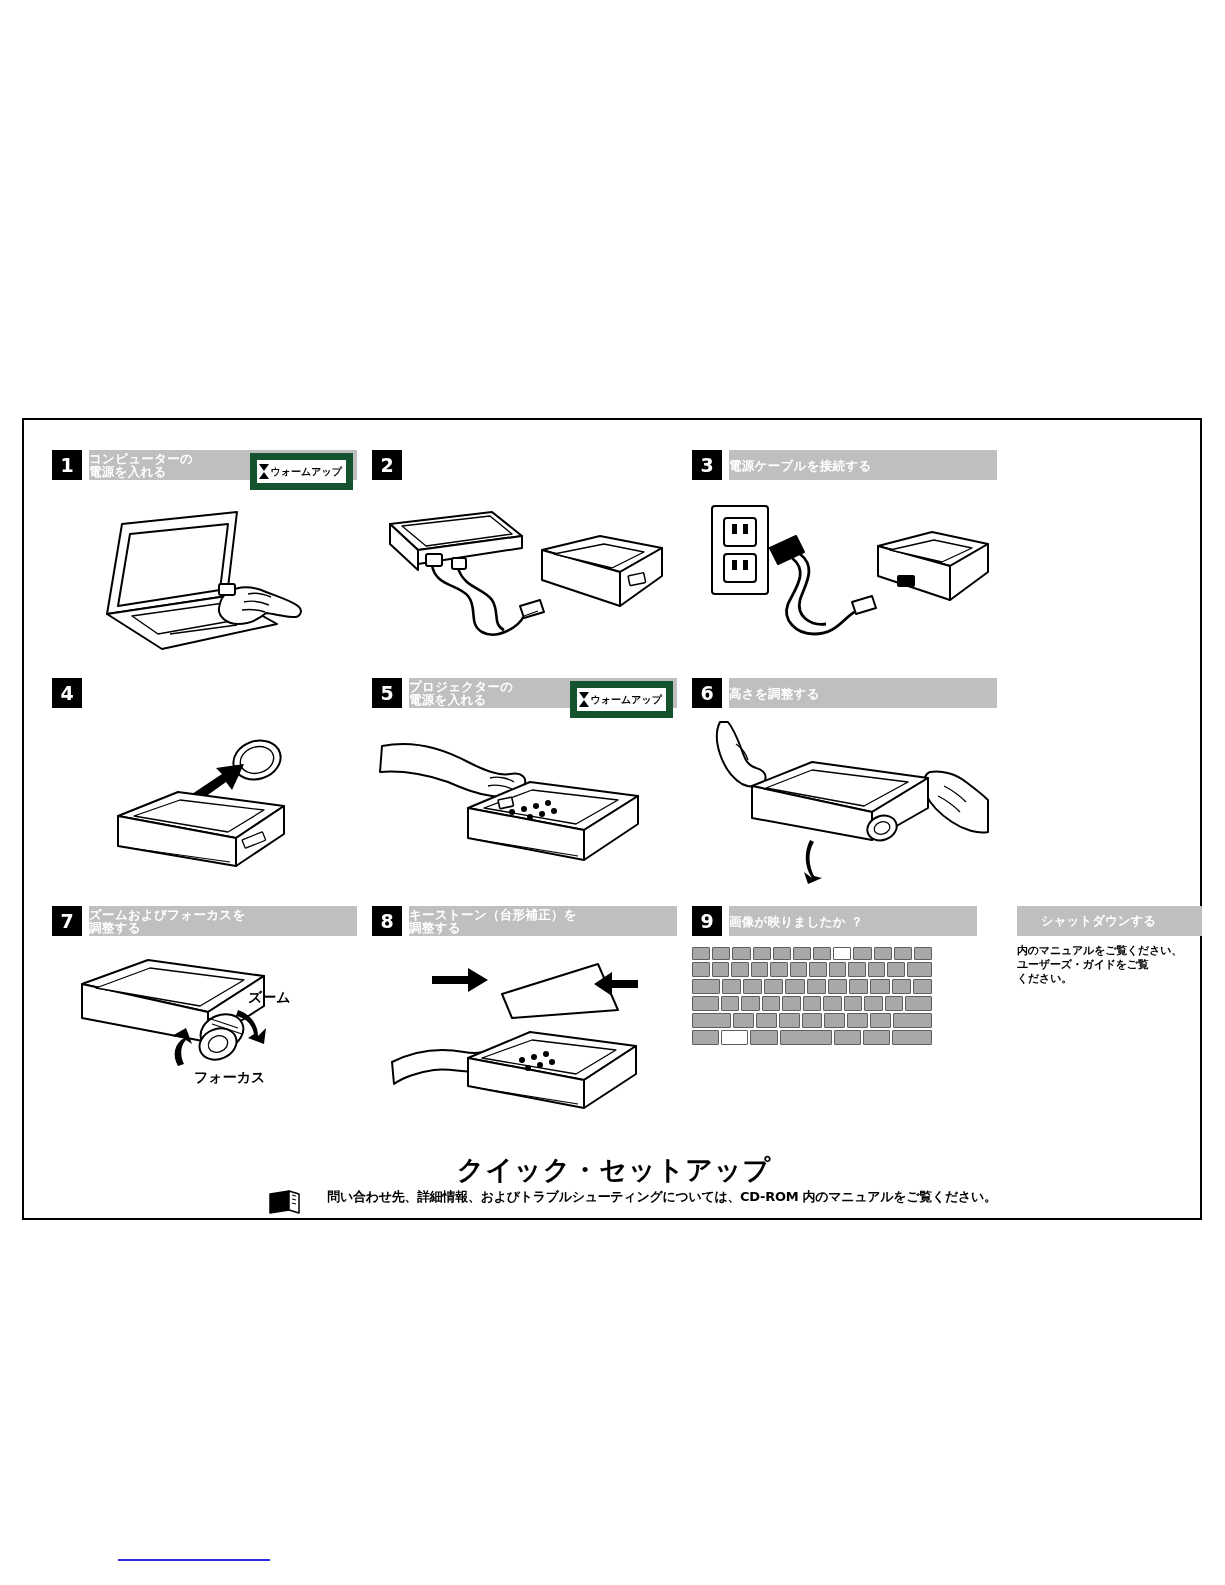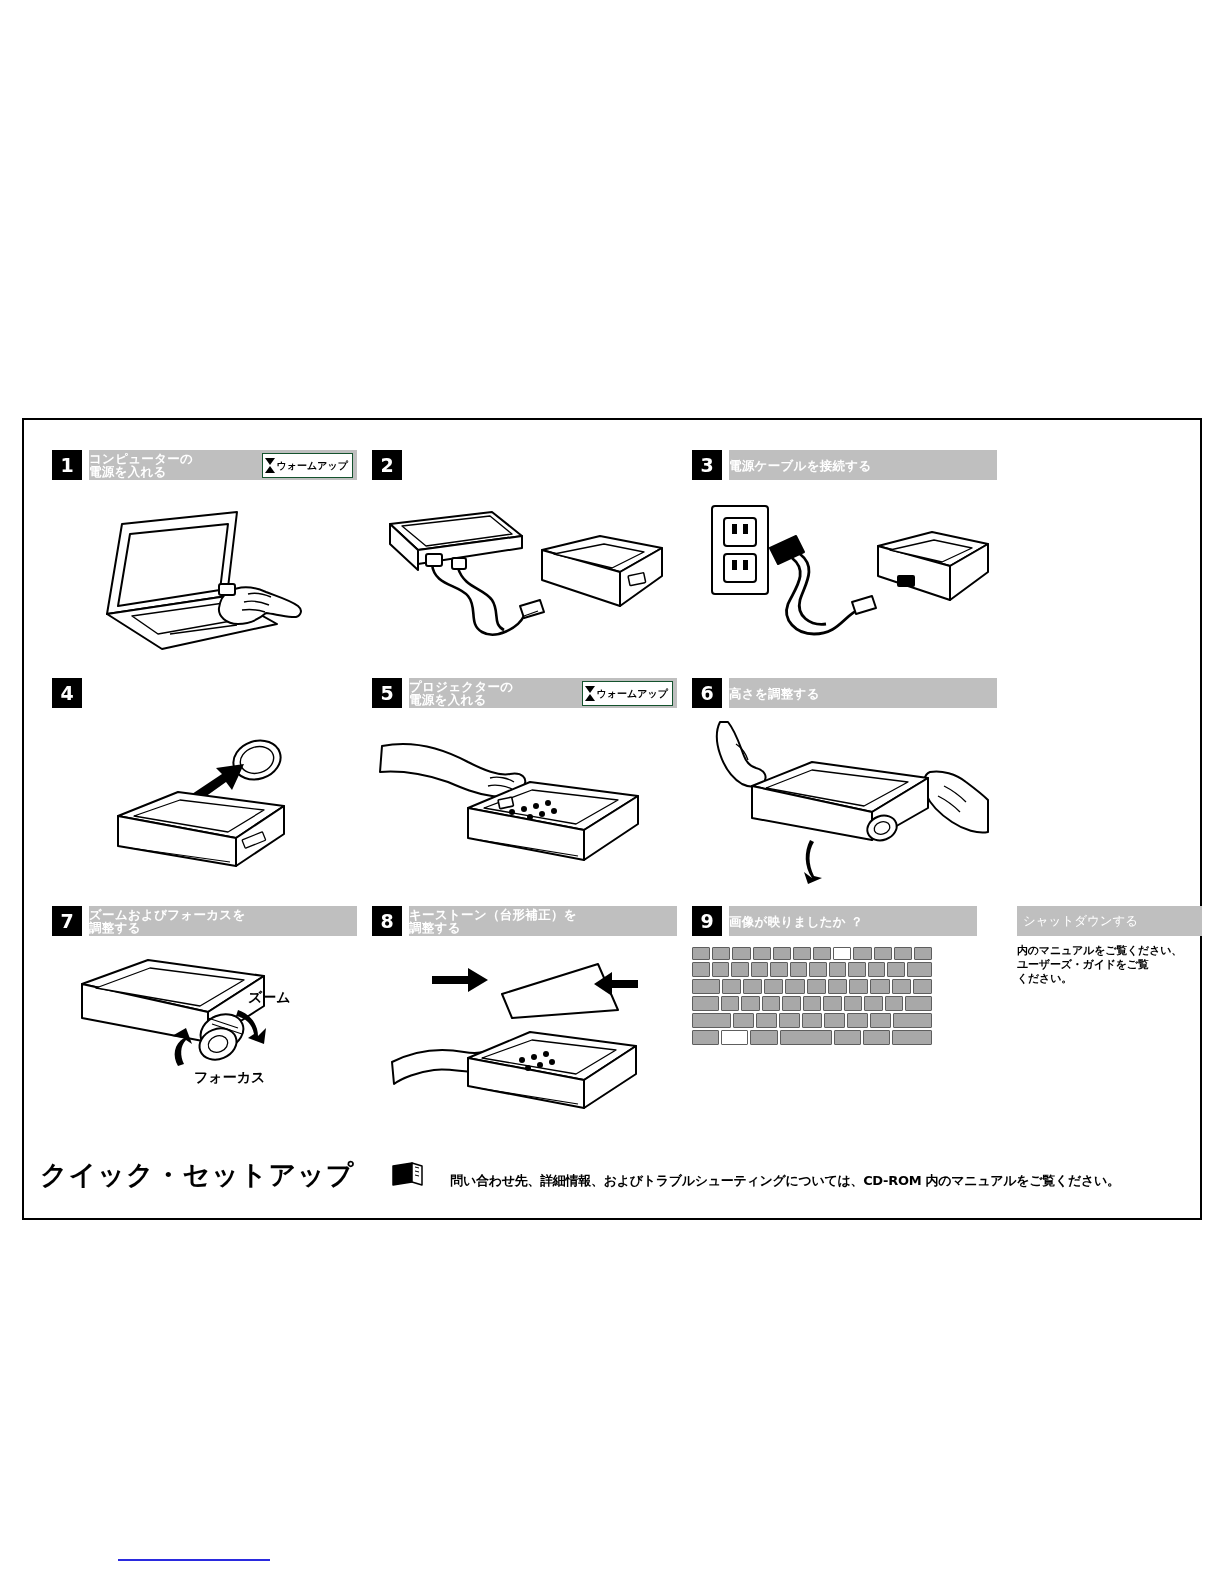--- a/index.html
+++ b/index.html
@@ -83,21 +83,21 @@
     font-weight: bold;
     white-space: pre-line;
     letter-spacing: 0.3px;
   }
   .warm-badge {
     position: absolute;
     right: 4px;
     top: 3px;
     height: 23px;
     background: #ffffff;
-    border: 1px solid #14532d;
+    border: 7px solid #14532d;
     display: flex;
     align-items: center;
     padding: 0 4px 0 2px;
     gap: 2px;
   }
   .warm-badge .lbl {
     font-size: 10px;
     font-weight: bold;
     color: #000;
     white-space: nowrap;
@@ -141,54 +141,55 @@
     width: 185px;
   }
   .shutdown .bar {
     background: #bfbfbf;
     height: 30px;
     display: flex;
     align-items: center;
   }
   .shutdown .bar span {
     color: #fff;
-    font-weight: normal;
+    font-weight: bold;
     font-size: 12.5px;
-    padding-left: 6px;
+    padding-left: 24px;
   }
   .shutdown .body {
     font-size: 11px;
     font-weight: bold;
     line-height: 14px;
     margin-top: 8px;
     white-space: pre-line;
     letter-spacing: -0.2px;
   }
 
   
   .footer {
     position: absolute;
-    left: 16px;
+    left: 28px;
     bottom: 20px;
     width: 1124px;
     height: 46px;
     display: flex;
     align-items: center;
+    flex-direction: column;
   }
   .footer-title {
     font-size: 27px;
     font-weight: bold;
     letter-spacing: 1px;
     white-space: nowrap;
     font-family: "DejaVu Sans", sans-serif;
   }
   .footer-note {
     margin-left: 36px;
     display: flex;
-    align-items: flex-end;
+    align-items: flex-start;
     gap: 20px;
   }
   .footer-note .txt {
     font-size: 13px;
     font-weight: bold;
     letter-spacing: -0.3px;
     white-space: nowrap;
   }
 
   

